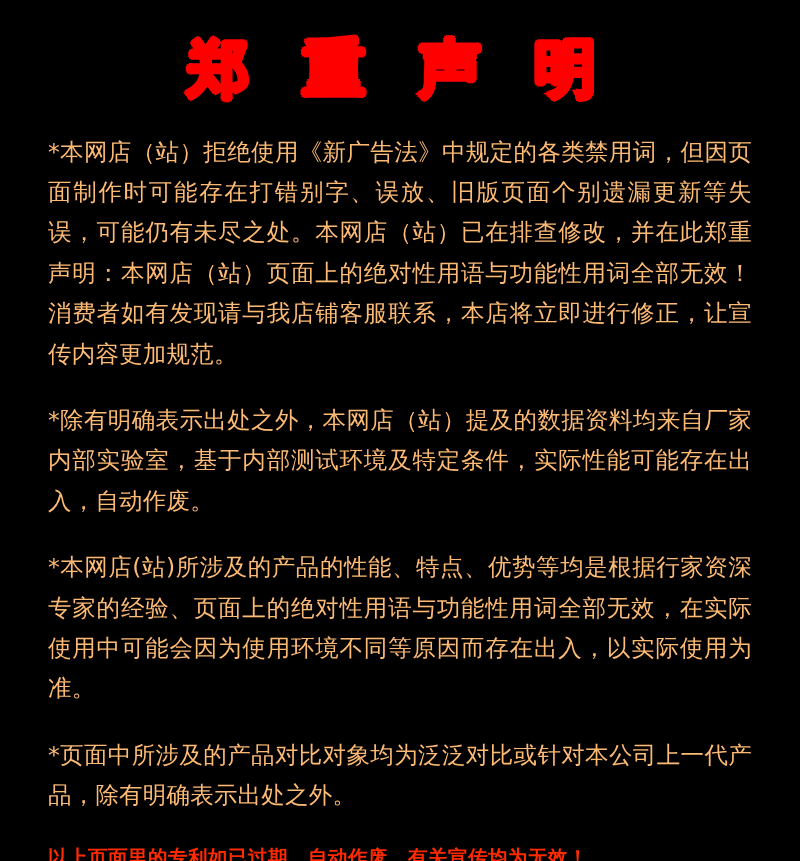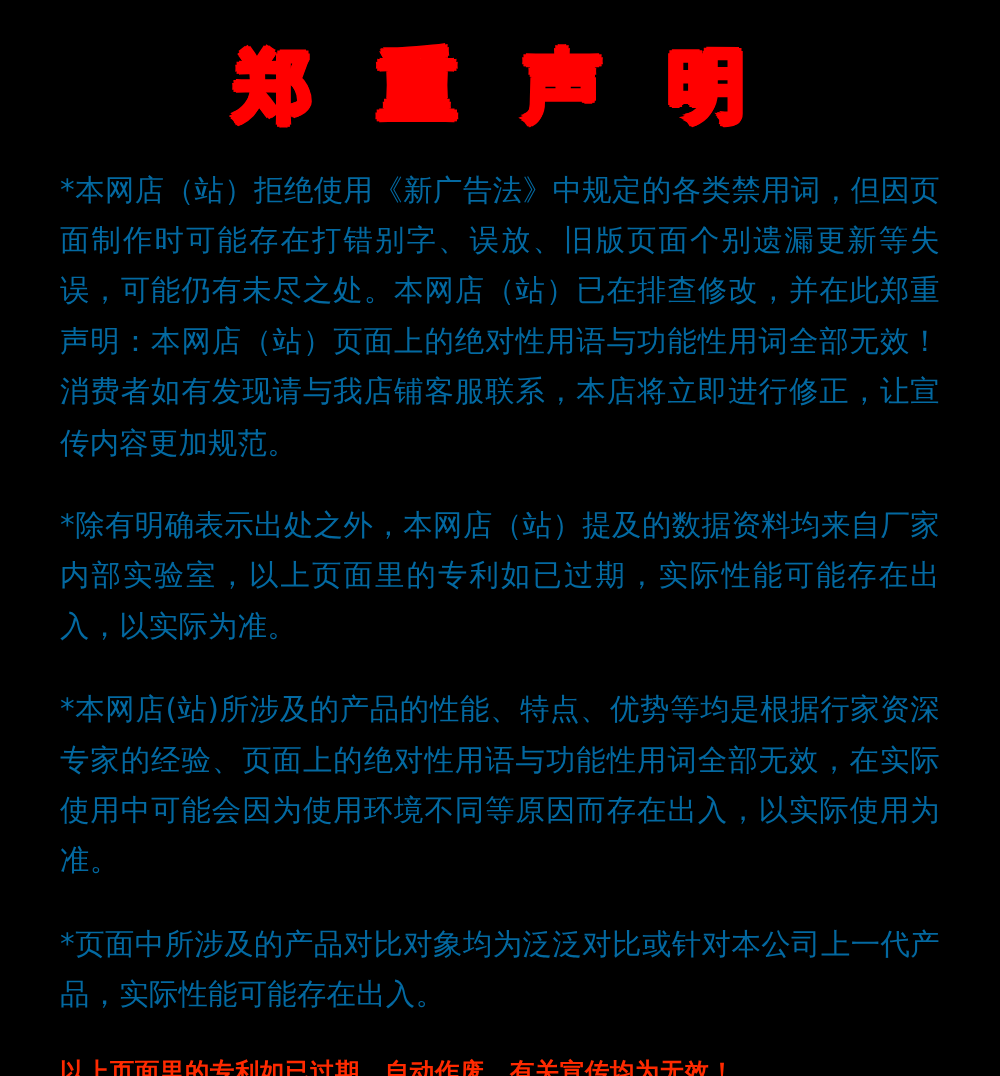--- a/index.html
+++ b/index.html
@@ -34,21 +34,21 @@
        2px 2px 0 #ff0000, -2px 2px 0 #ff0000,
        2px -2px 0 #ff0000, -2px -2px 0 #ff0000;
     padding-top: 30px;
     padding-bottom: 6px;
     line-height: 1.25;
     white-space: pre;
   }
   .para {
     font-size: 23.5px;
     line-height: 1.72;
-    color: #0369a1;
+    color: #fdba74;
     margin: 0 0 26px 0;
     text-align: justify;
     letter-spacing: 0.2px;
     font-weight: 500;
   }
   .para:first-of-type {
     margin-top: 18px;
   }
   .warn {
     font-size: 19.5px;
@@ -60,19 +60,19 @@
   }
 </style>
 </head>
 <body>
 
 <div class="page">
 
   <div class="title">郑 重 声 明</div>
 
   <p class="para">*本网店（站）拒绝使用《新广告法》中规定的各类禁用词，但因页面制作时可能存在打错别字、误放、旧版页面个别遗漏更新等失误，可能仍有未尽之处。本网店（站）已在排查修改，并在此郑重声明：本网店（站）页面上的绝对性用语与功能性用词全部无效！消费者如有发现请与我店铺客服联系，本店将立即进行修正，让宣传内容更加规范。</p>
-  <p class="para">*除有明确表示出处之外，本网店（站）提及的数据资料均来自厂家内部实验室，以上页面里的专利如已过期，实际性能可能存在出入，以实际为准。</p>
+  <p class="para">*除有明确表示出处之外，本网店（站）提及的数据资料均来自厂家内部实验室，基于内部测试环境及特定条件，实际性能可能存在出入，自动作废。</p>
   <p class="para">*本网店(站)所涉及的产品的性能、特点、优势等均是根据行家资深专家的经验、页面上的绝对性用语与功能性用词全部无效，在实际使用中可能会因为使用环境不同等原因而存在出入，以实际使用为准。</p>
-  <p class="para">*页面中所涉及的产品对比对象均为泛泛对比或针对本公司上一代产品，实际性能可能存在出入。</p>
+  <p class="para">*页面中所涉及的产品对比对象均为泛泛对比或针对本公司上一代产品，除有明确表示出处之外。</p>
 
   <div class="warn">以上页面里的专利如已过期，自动作废，有关宣传均为无效！</div>
 
 </div>
 
 </body></html>

